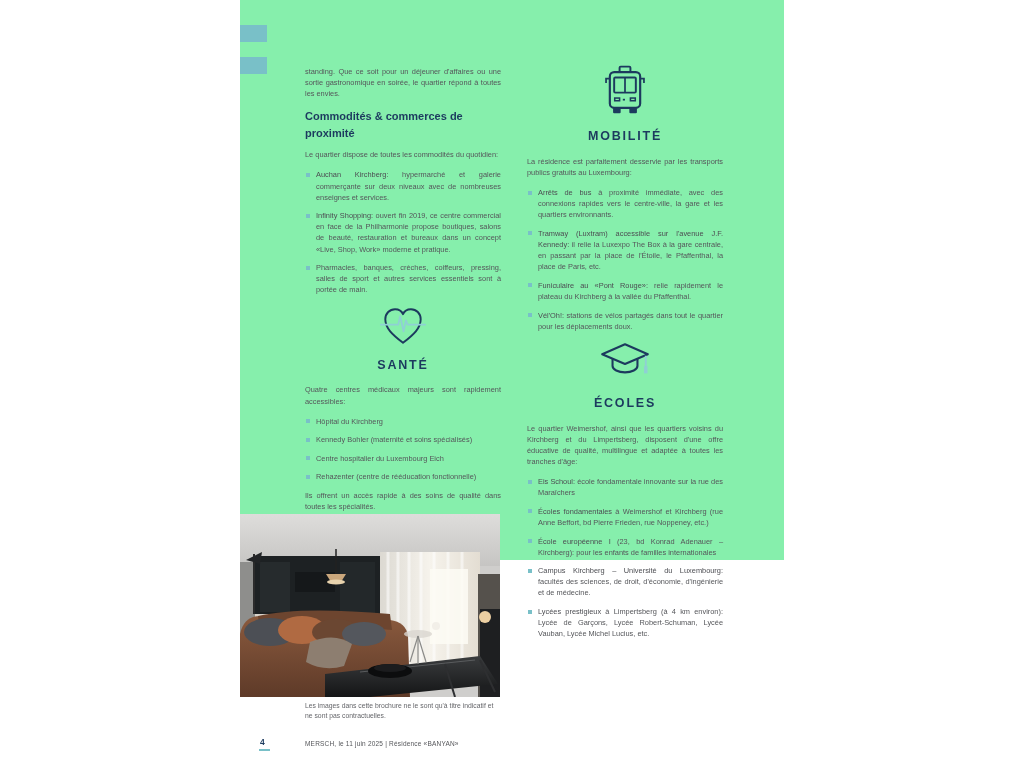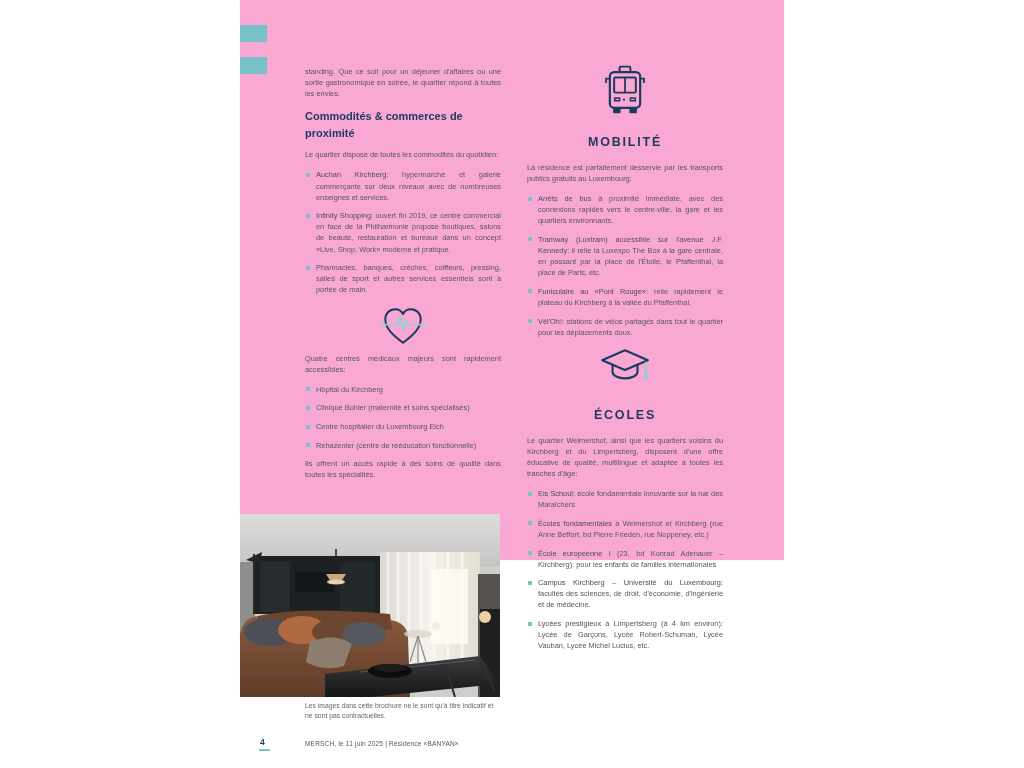--- a/index.html
+++ b/index.html
@@ -2,36 +2,36 @@
 <html lang="fr"><head>
 <meta charset="utf-8">
 <style>
   html,body{margin:0;padding:0;}
   body{
     width:1024px;height:768px;background:#ffffff;position:relative;overflow:hidden;
     font-family:"Liberation Sans", sans-serif;
   }
   .page{
     position:absolute;left:240px;top:0;width:544px;height:560px;
-    background:#f9a8d4;
+    background:#86efac;
   }
   .deco{position:absolute;left:0;width:27px;height:17px;background:#79c0c8;}
   .deco.d1{top:25px;}
   .deco.d2{top:57px;}
 
   .col{
     position:absolute;width:196px;color:#55565a;font-size:7.4px;line-height:1.5;
   }
   .col-left{left:65px;top:66px;}
   .col-right{left:287px;top:63px;}
 
   .col p{margin:0 0 9px;text-align:justify;}
   h2.section{
     color:#1c3a5e;font-size:12.5px;letter-spacing:1.8px;text-align:center;
-    margin:11px 0 10px;font-weight:bold;
+    margin:5px 0 10px;font-weight:bold;
   }
   h3.sub{color:#1c3a5e;font-size:11px;margin:5px 0 8px;font-weight:bold;}
   ul{list-style:none;margin:0 0 2px;padding:0;}
   li{display:flex;margin:0 0 7.5px;}
   li .marker{flex:0 0 auto;width:4px;height:4px;background:#79c0c8;margin:3.5px 6px 0 1px;}
   li .btext{flex:1;text-align:justify;}
   b.lead{color:#4c4d52;font-weight:normal;}
   .icon-wrap{text-align:center;margin:8px 0 2px;}
 
   .photo{
@@ -77,29 +77,30 @@
         <span class="btext"><b class="lead"></b><span>Pharmacies, banques, crèches, coiffeurs, pressing, salles de sport et autres services essentiels sont à portée de main.</span></span>
       </li>
     </ul>
 
     <div class="icon-wrap">
       <svg width="46" height="44" viewBox="0 0 52 48">
         <path d="M26 43 C14 34 6 26.5 6 16.5 C6 9.8 11 5 17 5 C21 5 24.6 7.3 26 10.6 C27.4 7.3 31 5 35 5 C41 5 46 9.8 46 16.5 C46 26.5 38 34 26 43 Z" fill="none" stroke="#1c3a5e" stroke-width="2.2" stroke-linejoin="round"></path>
         <polyline points="1,22.5 16,22.5 20.5,22.5 22.8,13 26.6,30 29.4,17.5 31.2,22.5 51,22.5" fill="none" stroke="#8fd0d4" stroke-width="2" stroke-linejoin="round" stroke-linecap="round"></polyline>
       </svg>
     </div>
+    <h2 class="section">SANTÉ</h2>
     <p>Quatre centres médicaux majeurs sont rapidement accessibles:</p>
     <ul>
       <li>
         <span class="marker"></span>
         <span class="btext"><b class="lead"></b><span>Hôpital du Kirchberg</span></span>
       </li>
       <li>
         <span class="marker"></span>
-        <span class="btext"><b class="lead"></b><span>Clinique Bohler (maternité et soins spécialisés)</span></span>
+        <span class="btext"><b class="lead"></b><span>Kennedy Bohler (maternité et soins spécialisés)</span></span>
       </li>
       <li>
         <span class="marker"></span>
         <span class="btext"><b class="lead"></b><span>Centre hospitalier du Luxembourg Eich</span></span>
       </li>
       <li>
         <span class="marker"></span>
         <span class="btext"><b class="lead"></b><span>Rehazenter (centre de rééducation fonctionnelle)</span></span>
       </li>
     </ul>

